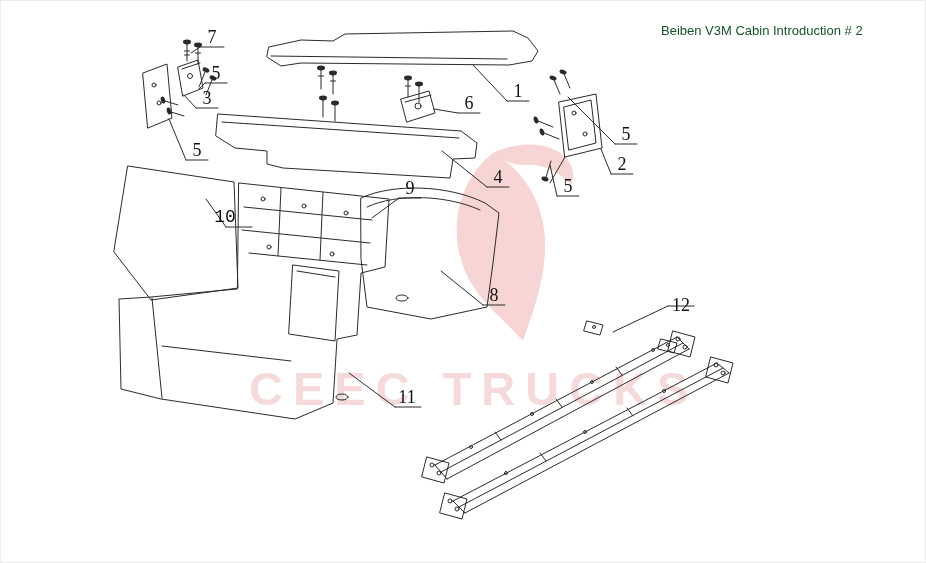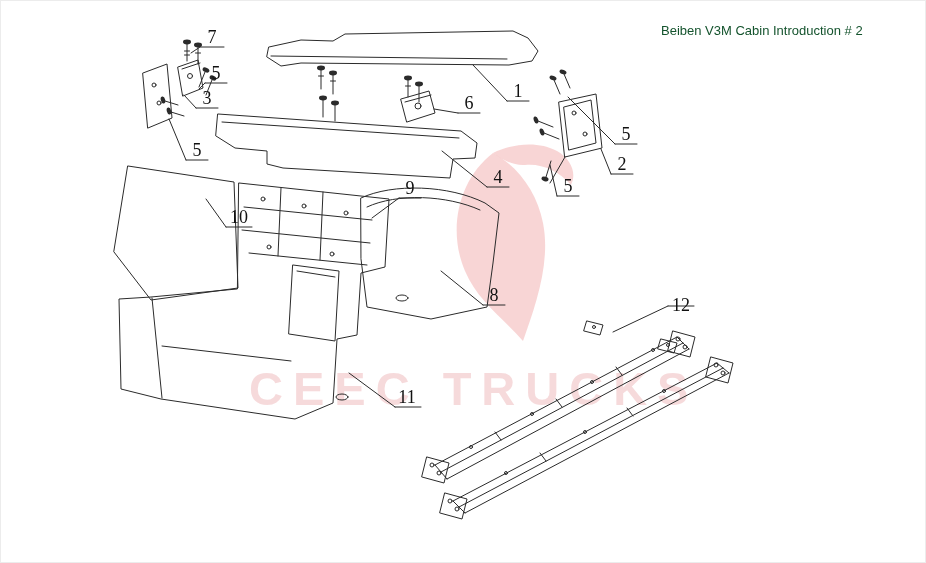--- a/index.html
+++ b/index.html
@@ -223,21 +223,21 @@
       <span class="part-label" style="left: 215px; top: 72px;">5</span>
       <span class="part-label" style="left: 206px; top: 97px;">3</span>
       <span class="part-label" style="left: 196px; top: 149px;">5</span>
       <span class="part-label" style="left: 517px; top: 90px;">1</span>
       <span class="part-label" style="left: 468px; top: 102px;">6</span>
       <span class="part-label" style="left: 497px; top: 176px;">4</span>
       <span class="part-label" style="left: 625px; top: 133px;">5</span>
       <span class="part-label" style="left: 621px; top: 163px;">2</span>
       <span class="part-label" style="left: 567px; top: 185px;">5</span>
       <span class="part-label" style="left: 409px; top: 187px;">9</span>
-      <span class="part-label" style="left: 238px; top: 216px;">10</span>
+      <span class="part-label" style="left: 224px; top: 216px; font-family: Liberation Mono, monospace;">10</span>
       <span class="part-label" style="left: 493px; top: 294px;">8</span>
       <span class="part-label" style="left: 406px; top: 396px;">11</span>
       <span class="part-label" style="left: 680px; top: 304px;">12</span>
     </div>
 
   <div class="title">Beiben V3M Cabin Introduction # 2</div>
 
 </div>
 
 </body></html>

